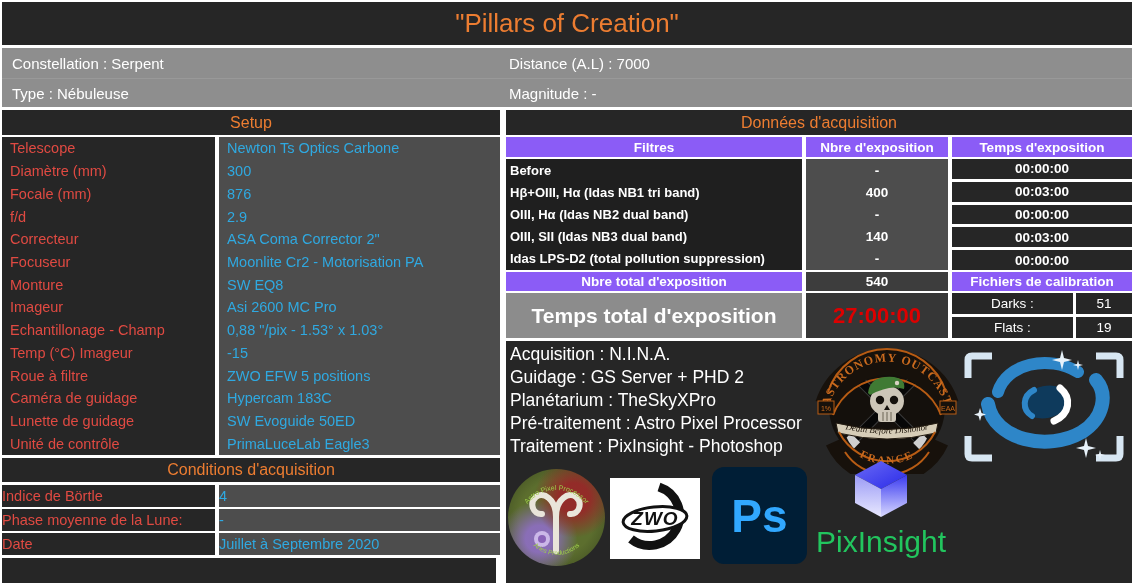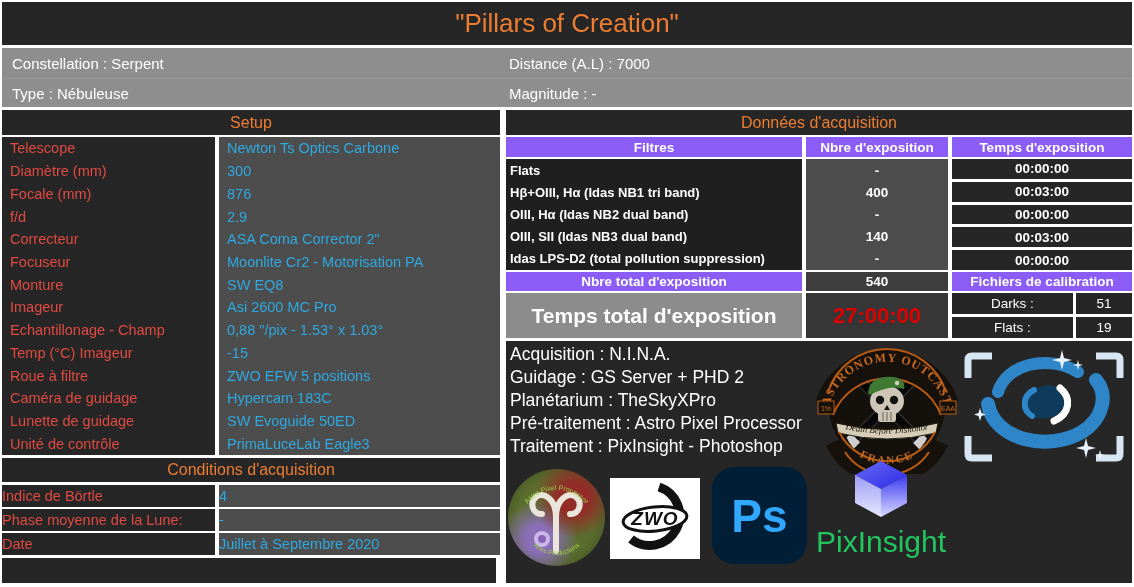--- a/index.html
+++ b/index.html
@@ -52,21 +52,21 @@
                 gap:3px; background:#fff; }
   .calib-grid > div { background:#262626; color:#fff; font-size:13.5px;
                       display:flex; align-items:center; justify-content:center; }
 
   
   .right-footer { left:506px; top:341px; width:626px; height:242px; background:#262626; }
   .left-footer { left:2px; top:558px; width:494px; height:25px; background:#262626; }
   .software { position:absolute; left:4px; top:2px; width:310px; color:#fff;
               font-size:17.5px; line-height:23px; }
   .ps-logo { position:absolute; left:206px; top:126px; width:95px; height:97px; background:#001E36;
-             border-radius:22px; display:flex; align-items:center; justify-content:center; }
+             border-radius:12px; display:flex; align-items:center; justify-content:center; }
   .ps-logo span { color:#31A8FF; font-size:46px; font-weight:bold; }
   .zwo-logo { position:absolute; left:104px; top:137px; width:90px; height:81px; background:#fff;
               display:flex; align-items:center; justify-content:center; }
   .app-logo { position:absolute; left:2px; top:128px; width:97px; height:97px; border-radius:50%;
               background:
                 radial-gradient(circle at 68% 30%, rgba(150,40,40,.95) 0 16%, rgba(150,40,40,0) 42%),
                 radial-gradient(circle at 32% 72%, rgba(140,110,190,.95) 0 14%, rgba(140,110,190,0) 40%),
                 radial-gradient(circle at 50% 50%, #5c6e2e 0 55%, #39451f 100%); }
   .pix-logo { position:absolute; left:300px; top:118px; width:150px; text-align:center; }
   .pix-logo .word { color:#22c55e; font-size:30px; margin-top:2px; }
@@ -142,21 +142,21 @@
   <div class="abs left-footer"></div>
 
   <div class="abs sec-header" style="left:506px; top:110px; width:626px; height:25px;">
     <span>Données d'acquisition</span>
   </div>
   <div class="abs grayhead" style="left:506px; top:137px; width:296px; height:20px;">Filtres</div>
   <div class="abs grayhead" style="left:806px; top:137px; width:142px; height:20px;">Nbre d'exposition</div>
   <div class="abs grayhead" style="left:952px; top:137px; width:180px; height:20px;">Temps d'exposition</div>
 
   <div class="abs fname-col" style="left:506px; top:159px; width:296px; height:111px;">
-    <div>Flats</div>
+    <div>Before</div>
     <div>Hβ+OIII, Hα (Idas NB1 tri band)</div>
     <div>OIII, Hα (Idas NB2 dual band)</div>
     <div>OIII, SII (Idas NB3 dual band)</div>
     <div>Idas LPS-D2 (total pollution suppression)</div>
   </div>
   <div class="abs fcount-col" style="left:806px; top:159px; width:142px; height:111px;">
     <div>-</div>
     <div>400</div>
     <div>-</div>
     <div>140</div>

